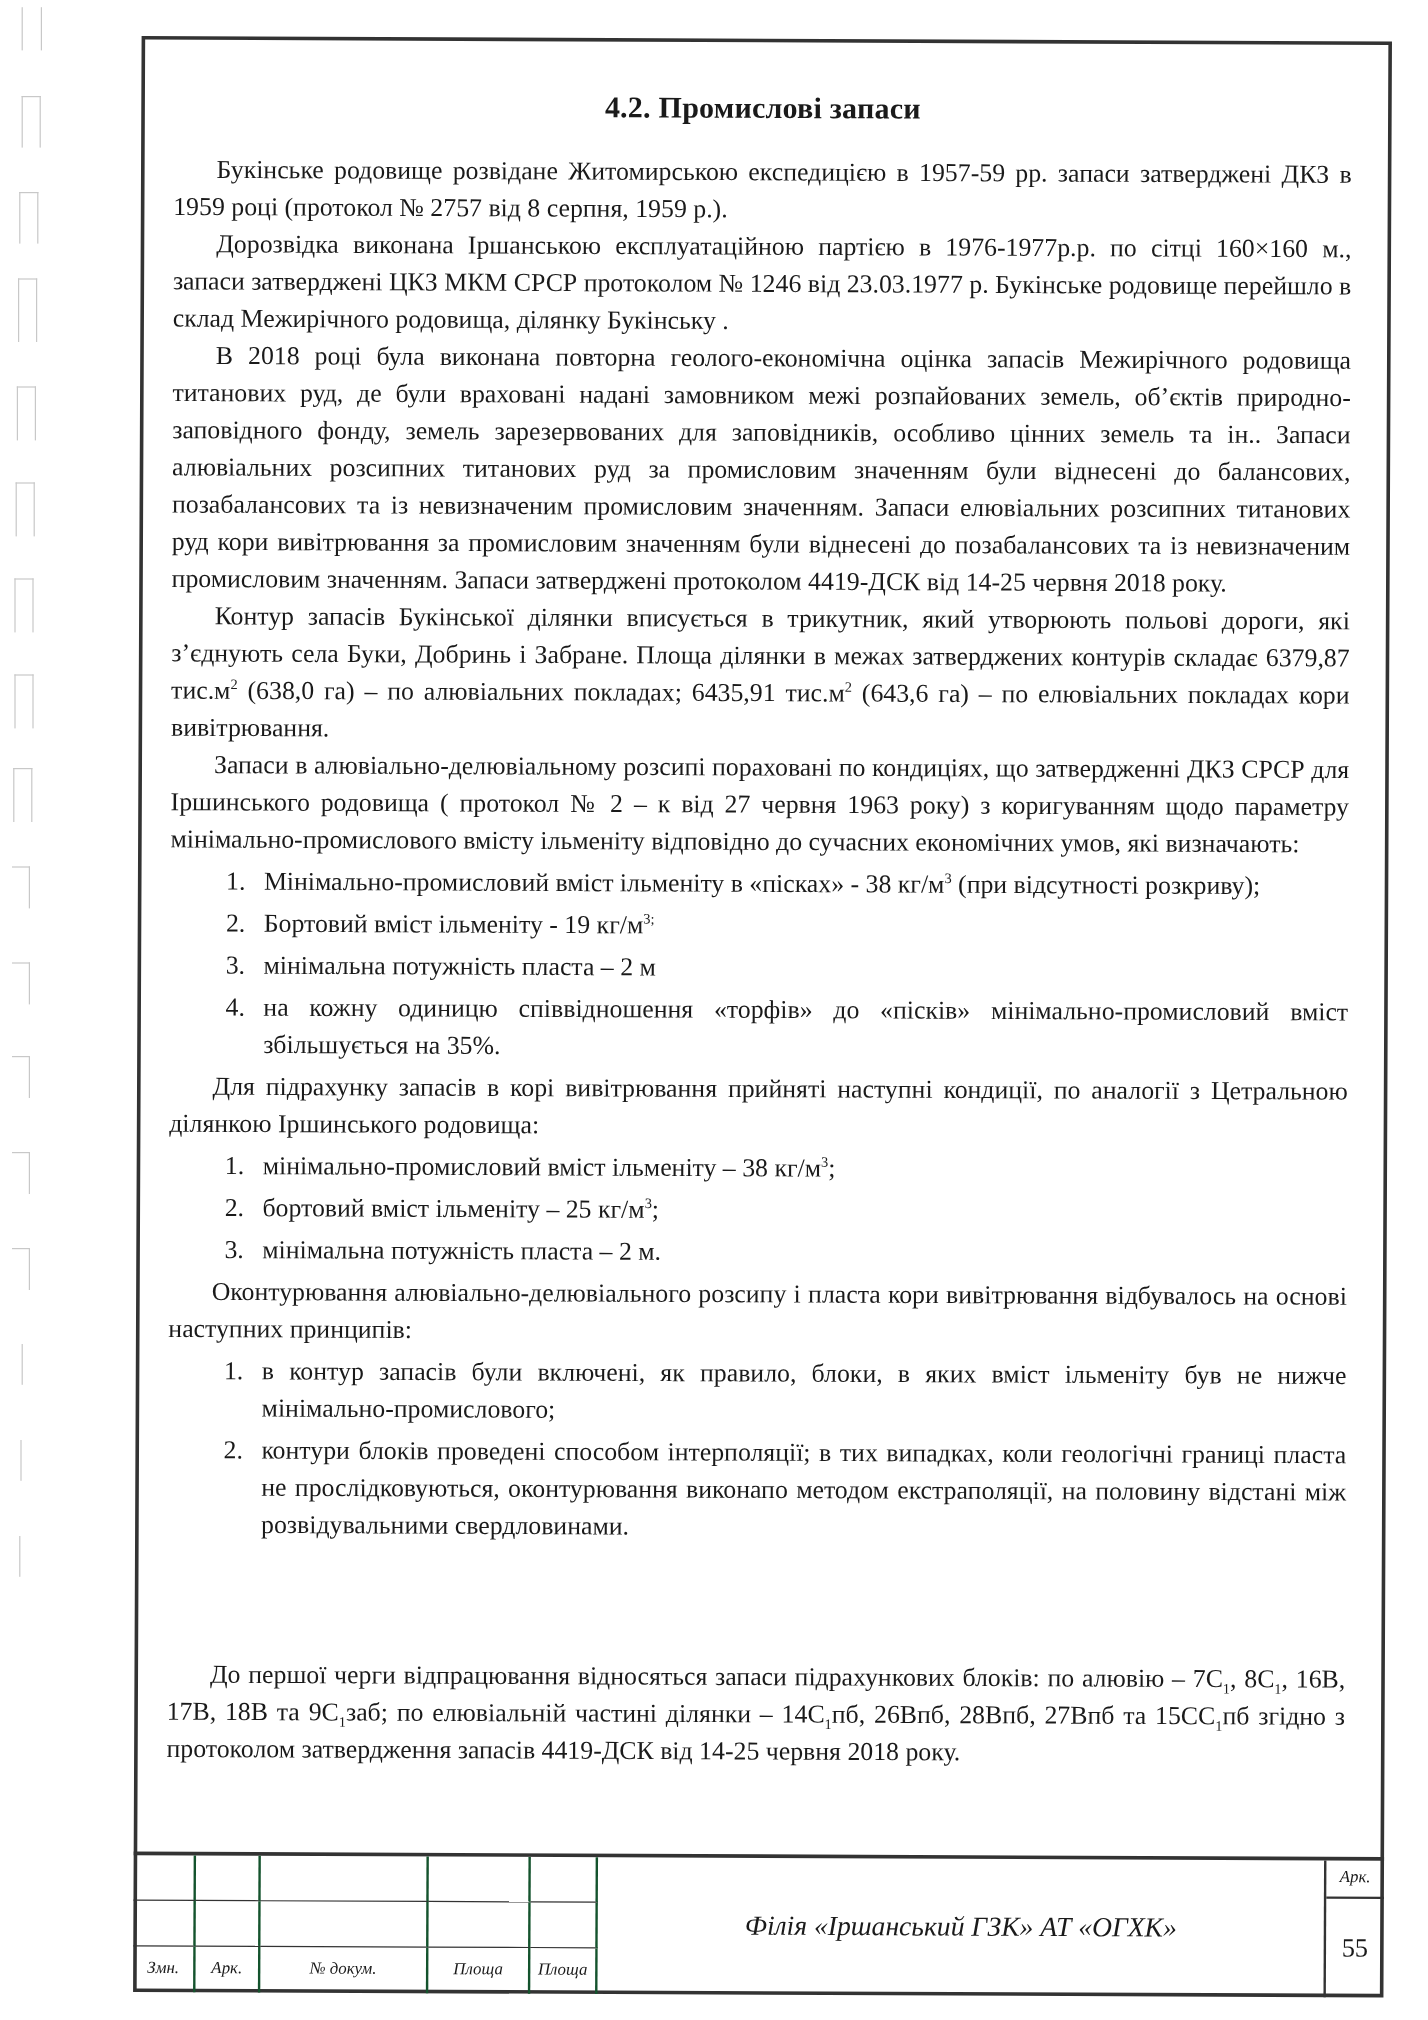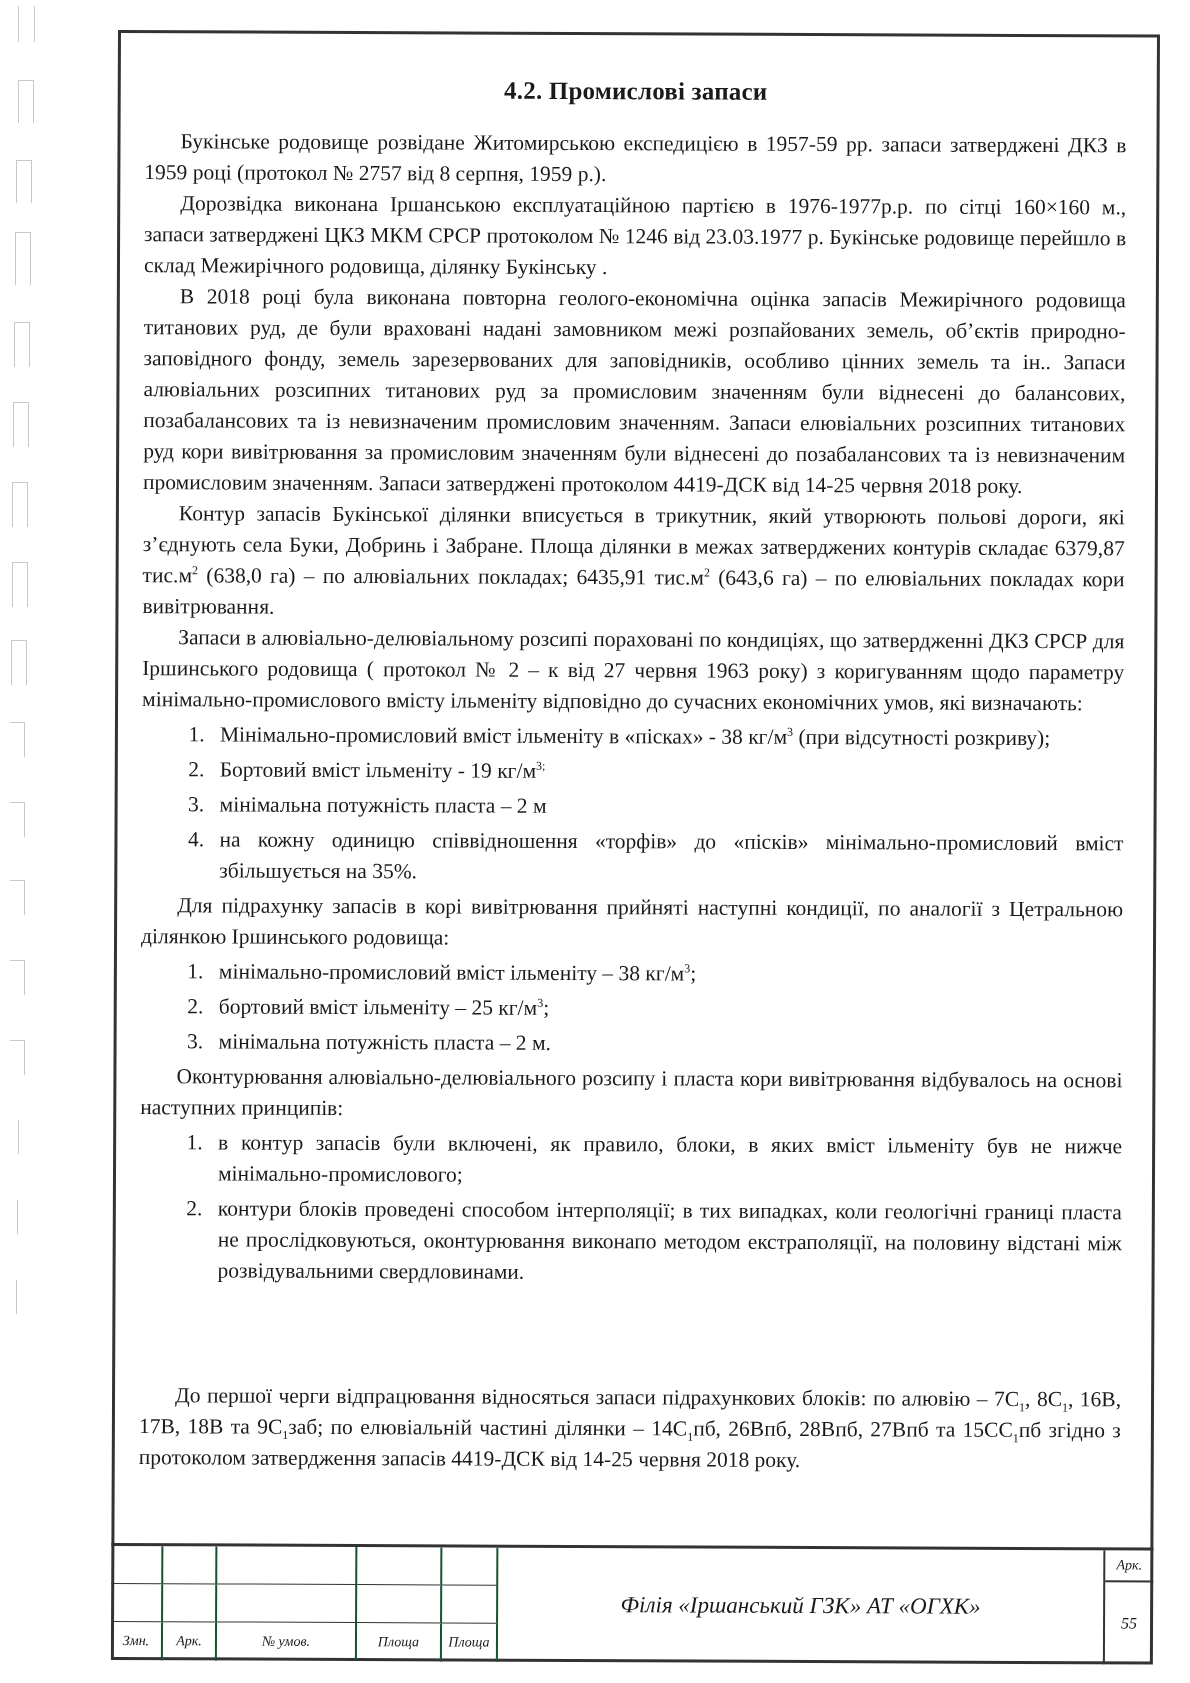--- a/index.html
+++ b/index.html
@@ -27,21 +27,21 @@
     .stamp {
       position: absolute; left: -3px; right: -3px; bottom: -3px; height: 114px;
       border-top: 3px solid #333; display: flex;
     }
     .stamp-grid { display: grid; grid-template-columns: 52px 54px 140px 85px 56px; grid-template-rows: 1fr 1fr 1fr; height: 100%; }
     .cell { border-right: 2px solid #14532d; border-bottom: 1.5px solid #333; box-sizing: border-box; font-style: italic; font-size: 14px; display: flex; align-items: center; justify-content: center; }
     .cell.last-row { border-bottom: none; }
     .stamp-title { flex: 1; display: flex; align-items: center; justify-content: center; font-style: italic; font-size: 23px; border-right: 2px solid #333; }
     .stamp-sheet { width: 48px; display: flex; flex-direction: column; }
     .sheet-label { height: 30px; border-bottom: 2px solid #333; font-style: italic; font-size: 14px; display: flex; align-items: center; justify-content: center; }
-    .sheet-num { flex: 1; font-style: italic; font-size: 16px; display: flex; align-items: center; justify-content: center; }
+    .sheet-num { flex: 1; font-size: 22px; display: flex; align-items: center; justify-content: center; }
   </style>
 </head>
 <body>
 
 <div class="binding-marks">
   <div class="mark bar" style="left:8px;top:6px;height:36px;"></div>
   <div class="mark bar" style="left:24px;top:6px;height:36px;"></div>
   <div class="mark" style="left:8px;top:80px;height:42px;"></div>
   <div class="mark" style="left:6px;top:160px;height:42px;"></div>
   <div class="mark" style="left:5px;top:232px;height:52px;"></div>
@@ -102,21 +102,21 @@
       <div class="cell"></div>
       <div class="cell"></div>
       <div class="cell"></div>
       <div class="cell"></div>
       <div class="cell"></div>
       <div class="cell"></div>
       <div class="cell"></div>
       <div class="cell"></div>
       <div class="cell last-row">Змн.</div>
       <div class="cell last-row">Арк.</div>
-      <div class="cell last-row">№ умов.</div>
+      <div class="cell last-row">№ докум.</div>
       <div class="cell last-row">Площа</div>
       <div class="cell last-row">Площа</div>
     </div>
     <div class="stamp-title">Філія «Іршанський ГЗК» АТ «ОГХК»</div>
     <div class="stamp-sheet">
       <div class="sheet-label">Арк.</div>
       <div class="sheet-num">55</div>
     </div>
   </div>
 </div>

